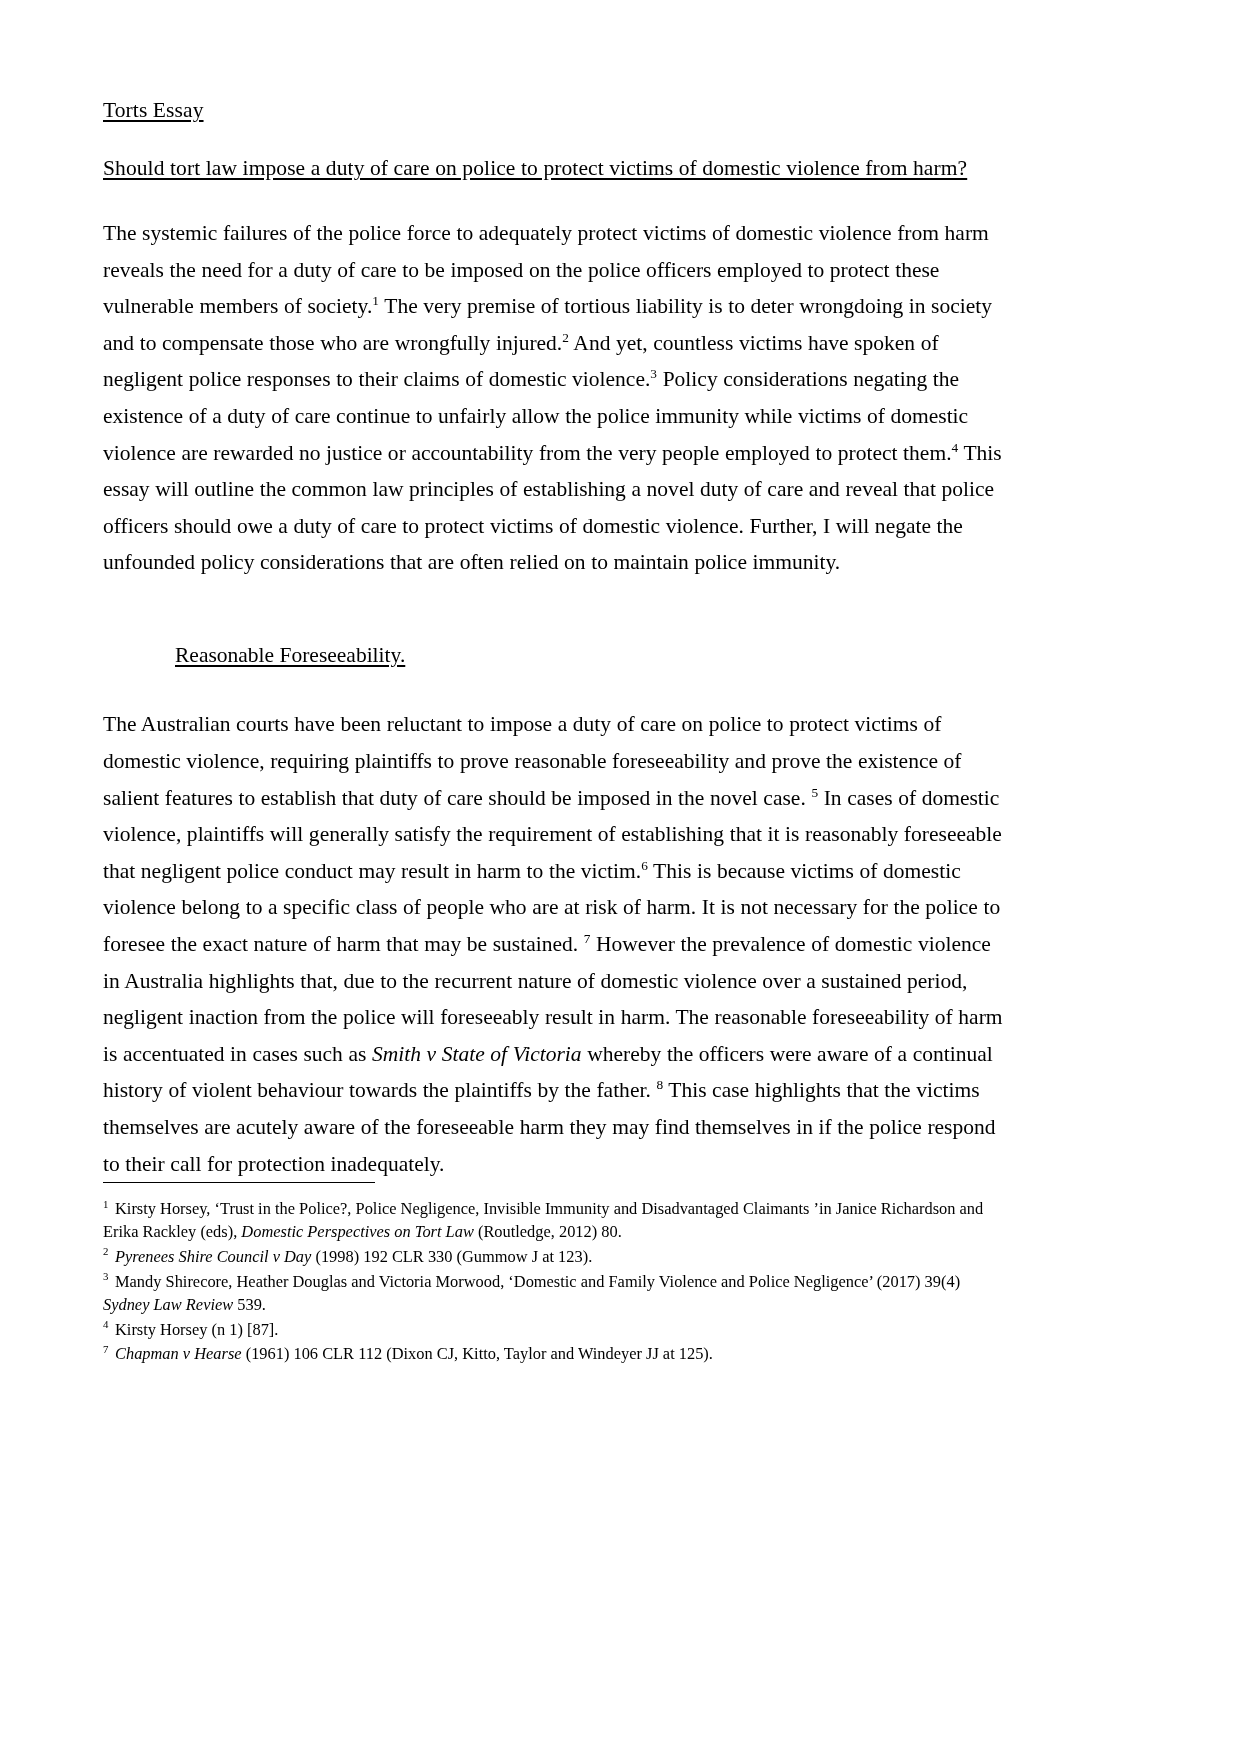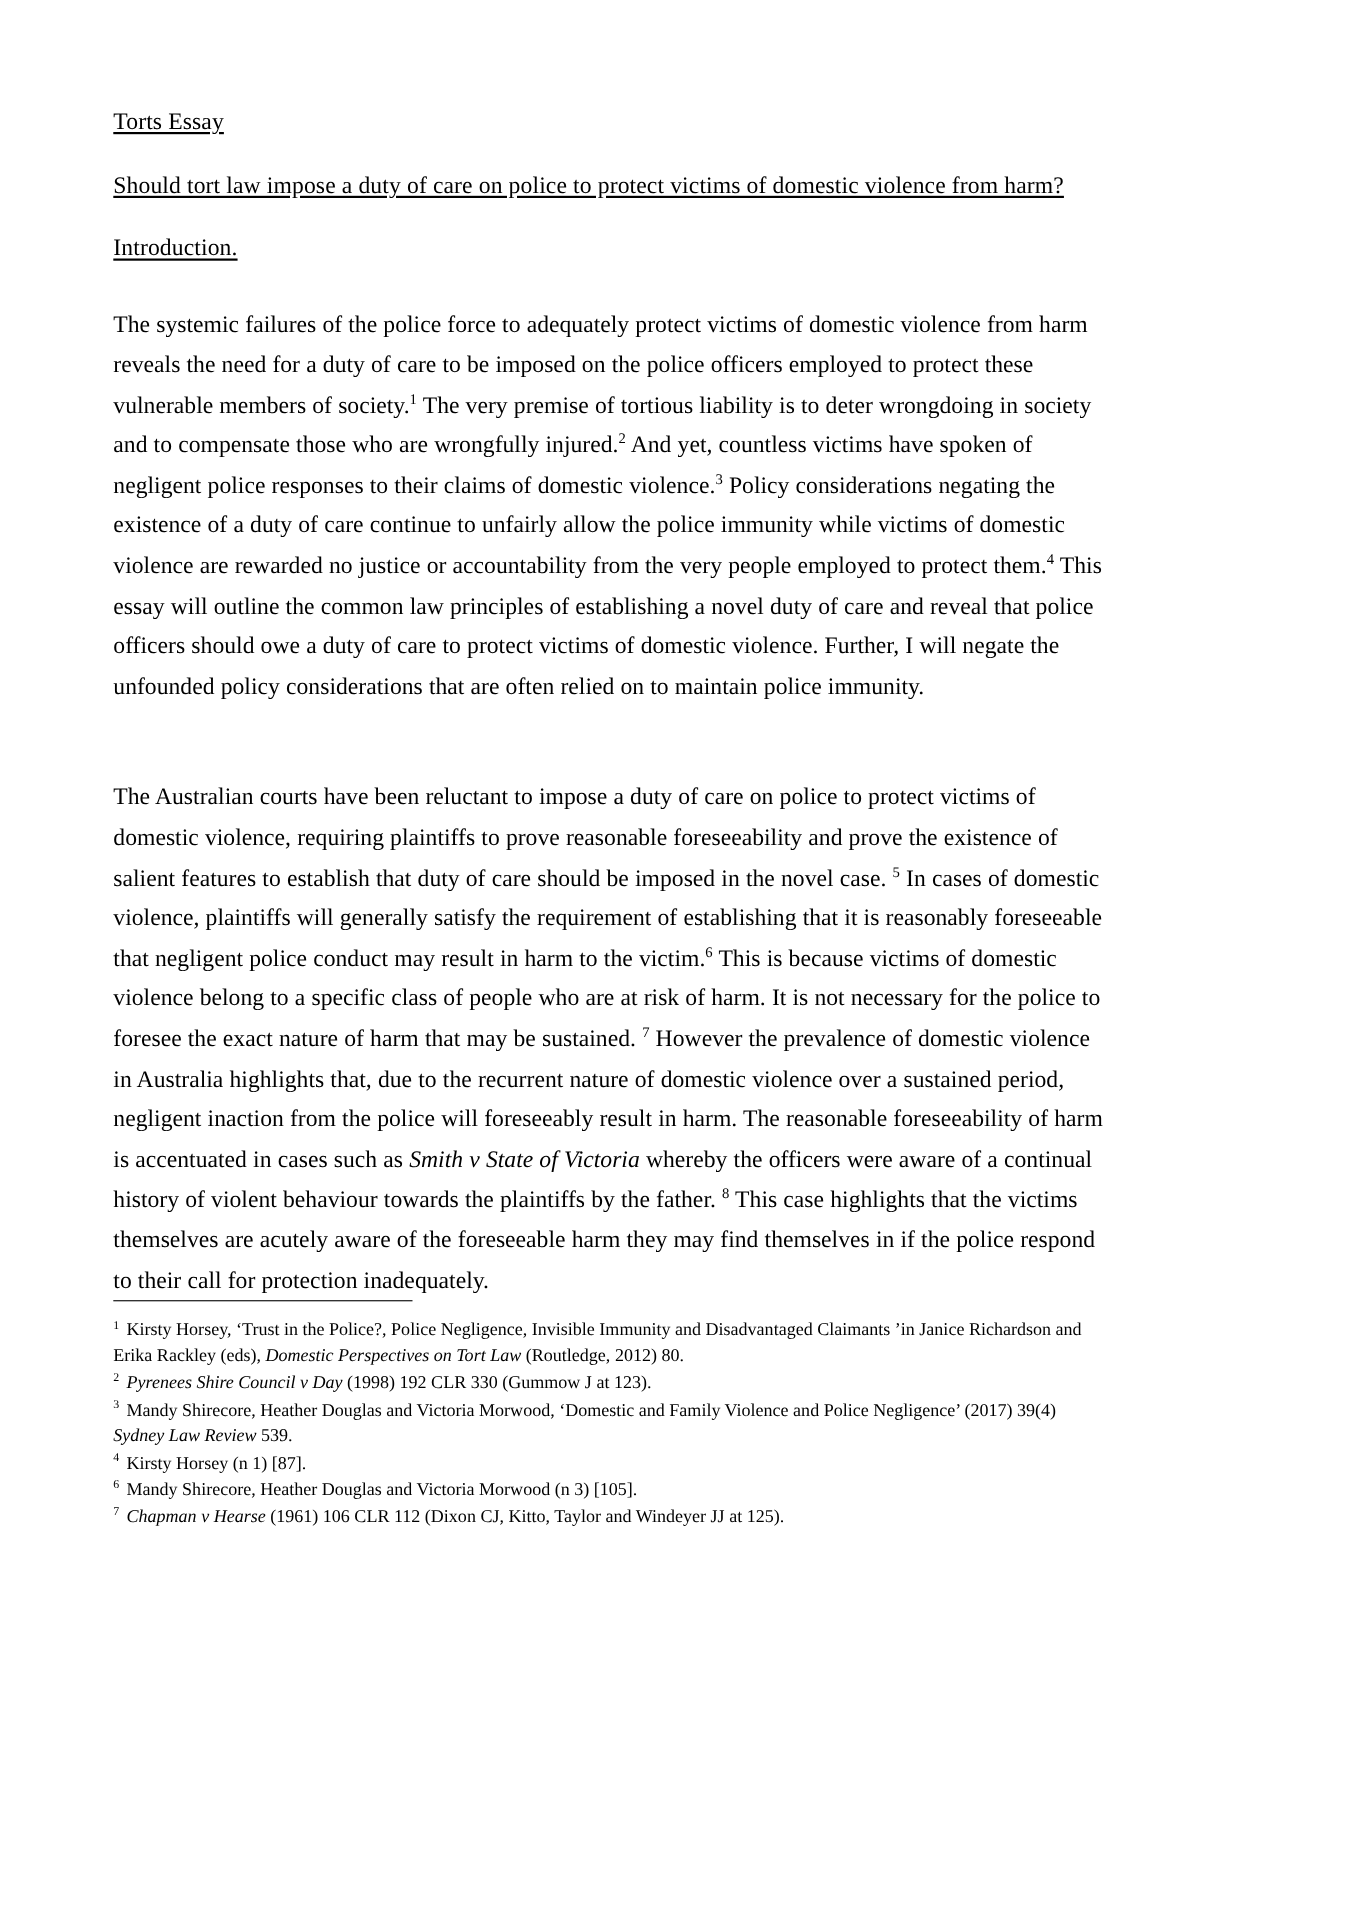--- a/index.html
+++ b/index.html
@@ -100,38 +100,37 @@
   <div class="doc-body">
 
     <div class="heading heading-title">
       <span class="u">Torts Essay</span>
     </div>
 
     <div class="heading heading-question">
       <span class="u">Should tort law impose a duty of care on police to protect victims of domestic violence from harm?</span>
     </div>
 
-    <div class="heading heading-intro">
-      <span class="u">Introduction.</span>
-    </div>
 
     <p class="para"><span>The systemic failures of the police force to adequately protect victims of domestic violence from harm reveals the need for a duty of care to be imposed on the police officers employed to protect these vulnerable members of society.</span><sup class="fn">1</sup><span> The very premise of tortious liability is to deter wrongdoing in society and to compensate those who are wrongfully injured.</span><sup class="fn">2</sup><span> And yet, countless victims have spoken of negligent police responses to their claims of domestic violence.</span><sup class="fn">3</sup><span> Policy considerations negating the existence of a duty of care continue to unfairly allow the police immunity while victims of domestic violence are rewarded no justice or accountability from the very people employed to protect them.</span><sup class="fn">4</sup><span>  This essay will outline the common law principles of establishing a novel duty of care and reveal that police officers should owe a duty of care to protect victims of domestic violence. Further, I will negate the unfounded policy considerations that are often relied on to maintain police immunity.</span></p>
 
     <div class="spacer-lg"></div>
 
+    <div class="subheading">
+      <span class="u">Reasonable Foreseeability.</span>
+    </div>
 
     <p class="para tight"><span>The Australian courts have been reluctant to impose a duty of care on police to protect victims of domestic violence, requiring plaintiffs to prove reasonable foreseeability and prove the existence of salient features to establish that duty of care should be imposed in the novel case. </span><sup class="fn">5</sup><span> In cases of domestic violence, plaintiffs will generally satisfy the requirement of establishing that it is reasonably foreseeable that negligent police conduct may result in harm to the victim.</span><sup class="fn">6</sup><span> This is because victims of domestic violence belong to a specific class of people who are at risk of harm. It is not necessary for the police to foresee the exact nature of harm that may be sustained. </span><sup class="fn">7</sup><span> However the prevalence of domestic violence in Australia highlights that, due to the recurrent nature of domestic violence over a sustained period, negligent inaction from the police will foreseeably result in harm. The reasonable foreseeability of harm is accentuated in cases such as </span><i>Smith v State of Victoria</i><span> whereby the officers were aware of a continual history of violent behaviour towards the plaintiffs by the father. </span><sup class="fn">8</sup><span>  This case highlights that the victims themselves are acutely aware of the foreseeable harm they may find themselves in if the police respond to their call for protection inadequately.</span></p>
 
   </div>
 
   <div class="footnotes">
     <div class="fn-rule"></div>
     <div id="footnote-list">
         <div class="fn-item"><sup>1</sup><span> Kirsty Horsey, ‘Trust in the Police?, Police Negligence, Invisible Immunity and Disadvantaged Claimants ’in Janice Richardson and Erika Rackley (eds), </span><i>Domestic Perspectives on Tort Law</i><span> (Routledge, 2012) 80.</span></div>
         <div class="fn-item"><sup>2</sup><span> </span><i>Pyrenees Shire Council v Day</i><span> (1998) 192 CLR 330 (Gummow J at 123).</span></div>
         <div class="fn-item"><sup>3</sup><span> Mandy Shirecore, Heather Douglas and Victoria Morwood, ‘Domestic and Family Violence and Police Negligence’ (2017) 39(4) </span><i>Sydney Law Review</i><span> 539.</span></div>
         <div class="fn-item"><sup>4</sup><span> Kirsty Horsey (n 1) [87].</span></div>
-        <div class="fn-item"><sup>6</sup><span> Mandy Shirecore, Heather Douglas and Victoria Morwood (n 3) [105].</span></div>
         <div class="fn-item"><sup>7</sup><span> </span><i>Chapman v Hearse</i><span> (1961) 106 CLR 112 (Dixon CJ, Kitto, Taylor and Windeyer JJ at 125).</span></div>
       </div>
   </div>
 
 </div>
 
 </body></html>

